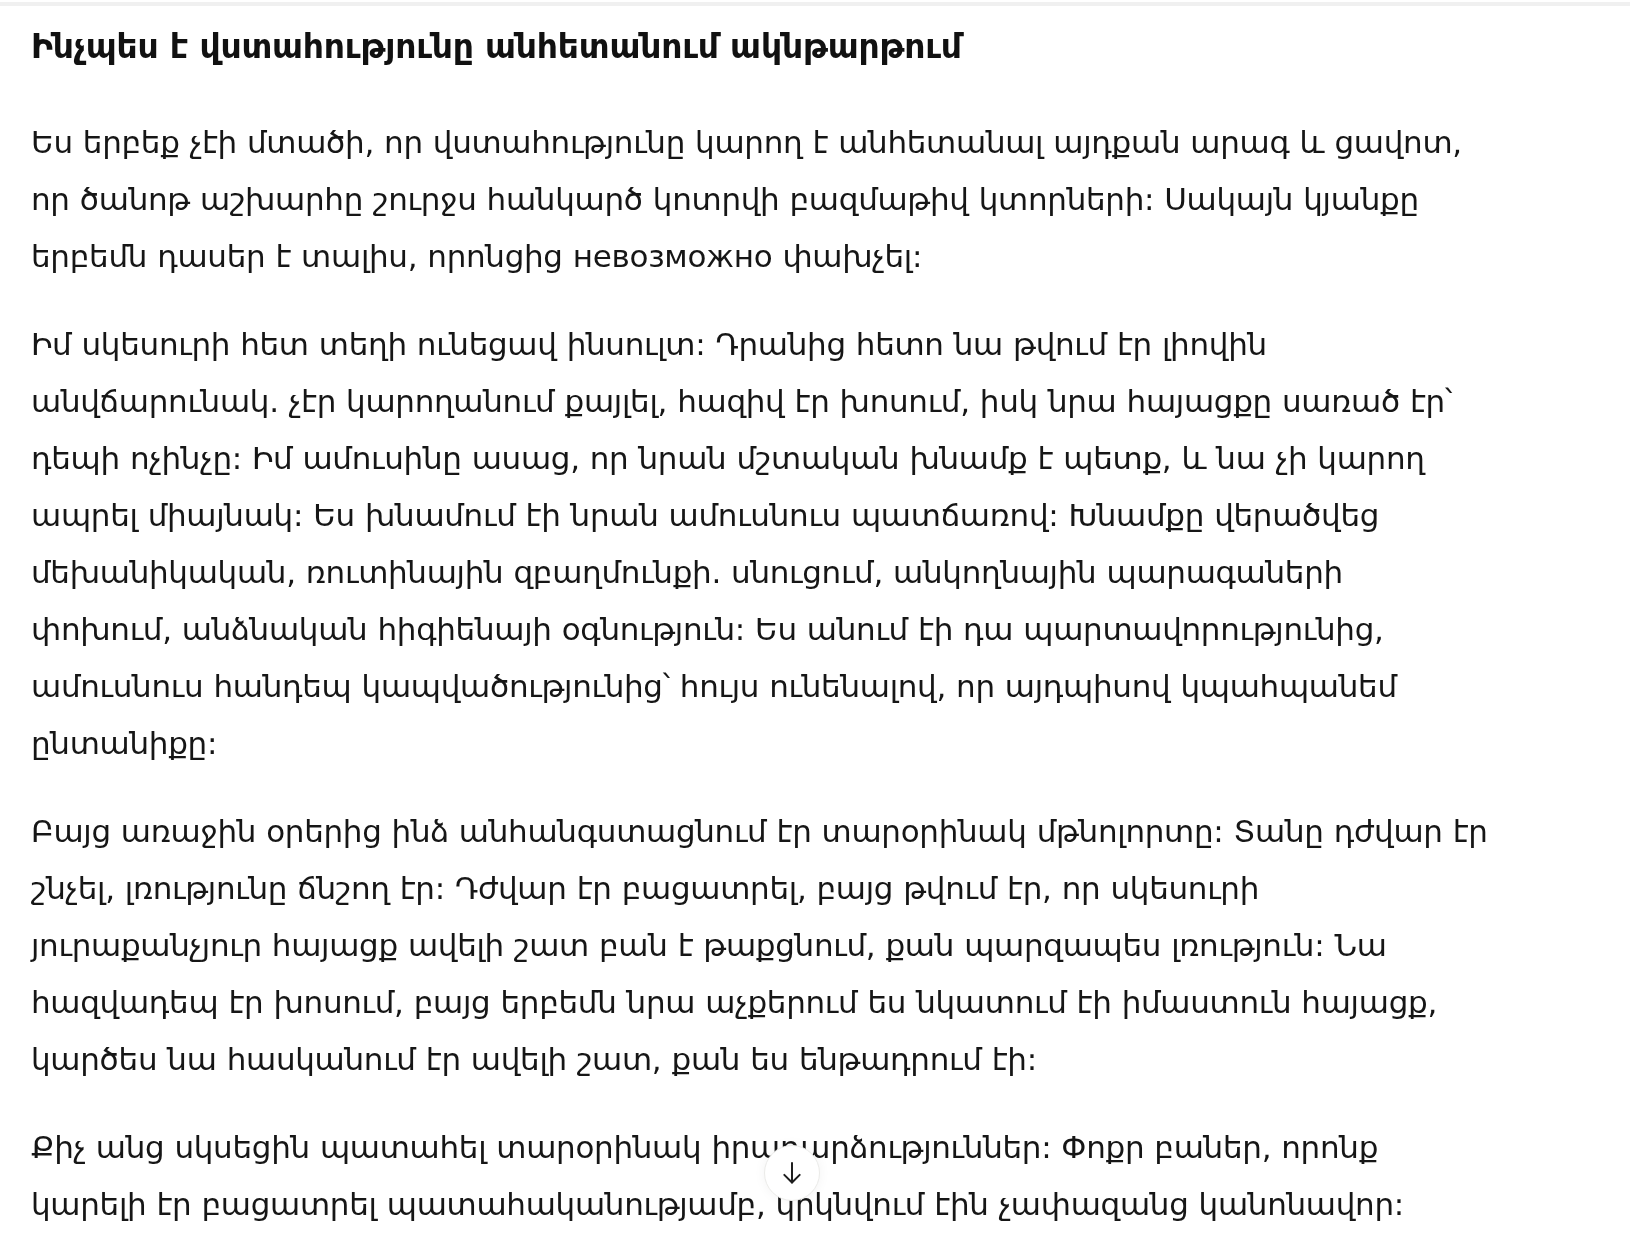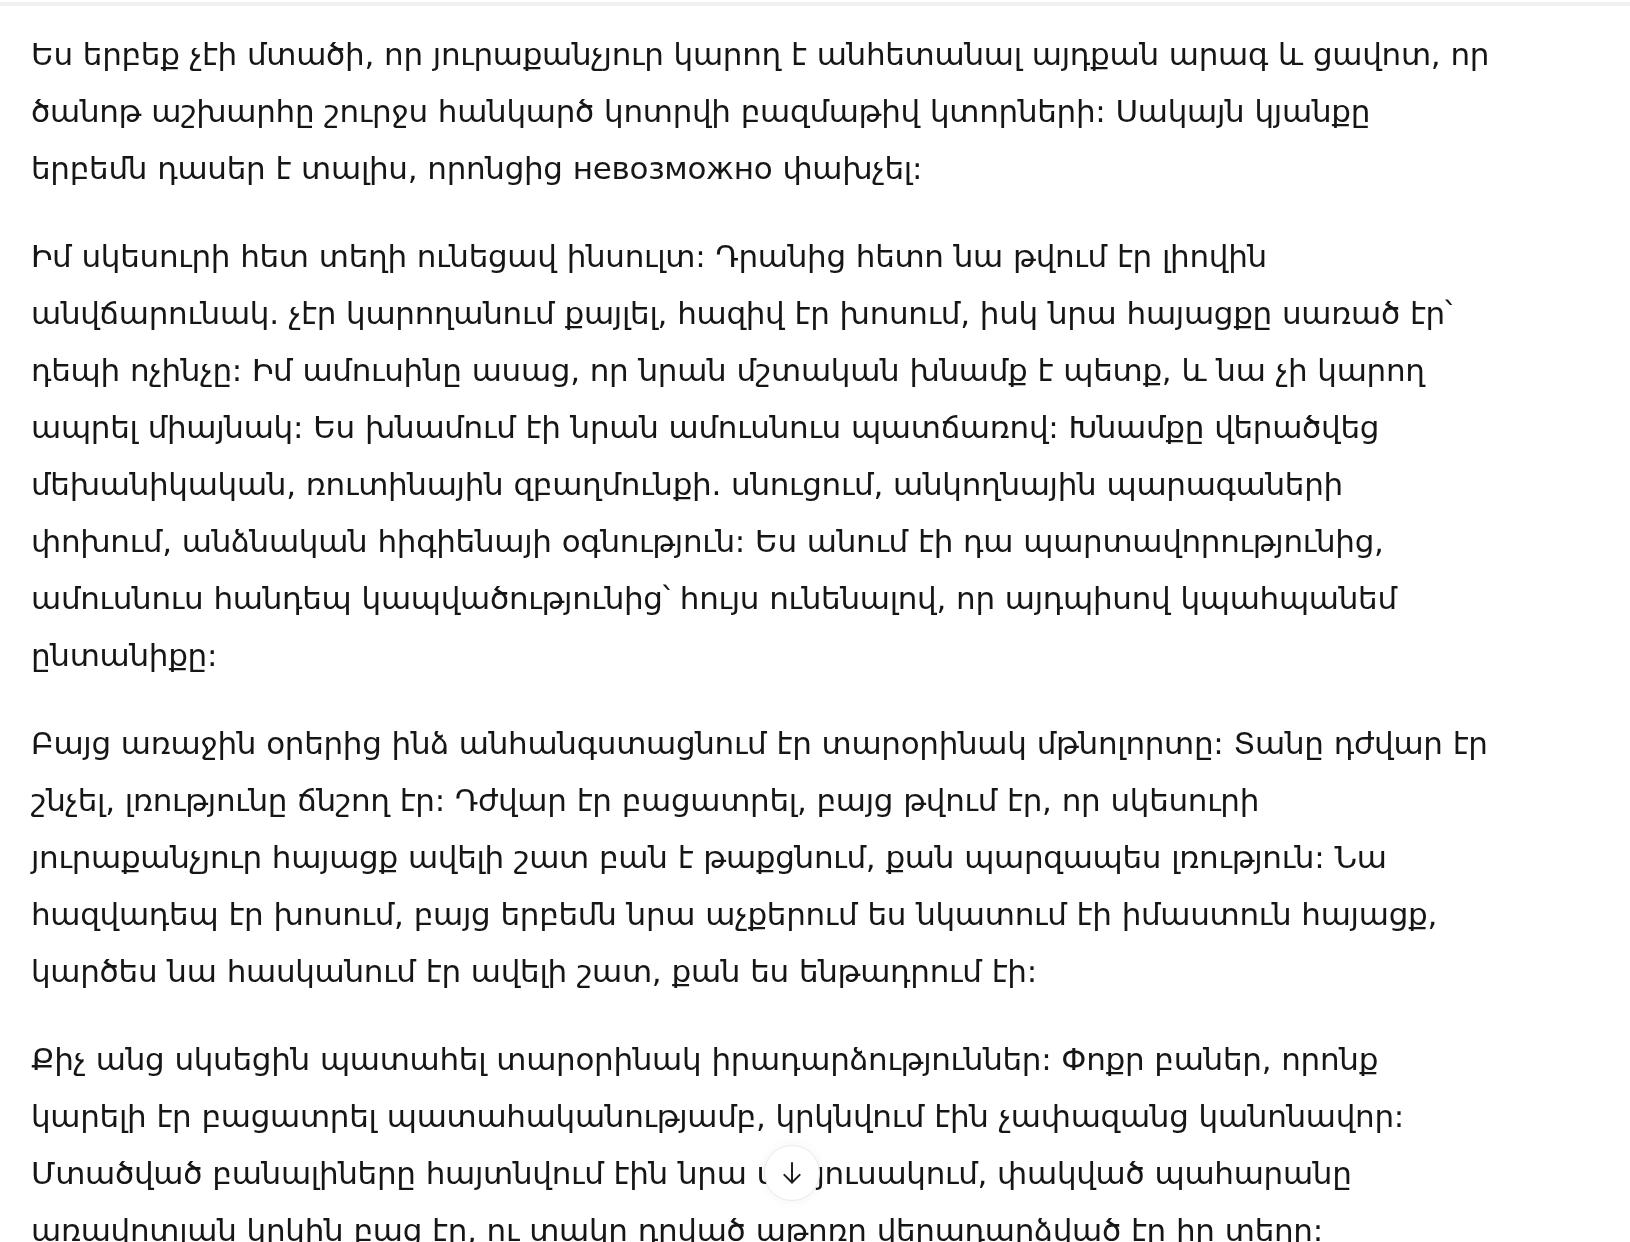--- a/index.html
+++ b/index.html
@@ -59,22 +59,23 @@
     cursor: pointer;
   }
   .scroll-btn svg { display: block; }
 </style>
 </head>
 <body>
 
 <div class="top-border"></div>
 
 <main class="content">
+  <h1 class="title">Ինչպես է վստահությունը անհետանում ակնթարթում</h1>
 
-  <p class="para">Ես երբեք չէի մտածի, որ յուրաքանչյուր կարող է անհետանալ այդքան արագ և ցավոտ, որ ծանոթ աշխարհը շուրջս հանկարծ կոտրվի բազմաթիվ կտորների: Սակայն կյանքը երբեմն դասեր է տալիս, որոնցից невозможно փախչել:</p>
+  <p class="para">Ես երբեք չէի մտածի, որ վստահությունը կարող է անհետանալ այդքան արագ և ցավոտ, որ ծանոթ աշխարհը շուրջս հանկարծ կոտրվի բազմաթիվ կտորների: Սակայն կյանքը երբեմն դասեր է տալիս, որոնցից невозможно փախչել:</p>
 
   <p class="para">Իմ սկեսուրի հետ տեղի ունեցավ ինսուլտ: Դրանից հետո նա թվում էր լիովին անվճարունակ. չէր կարողանում քայլել, հազիվ էր խոսում, իսկ նրա հայացքը սառած էր՝ դեպի ոչինչը: Իմ ամուսինը ասաց, որ նրան մշտական խնամք է պետք, և նա չի կարող ապրել միայնակ: Ես խնամում էի նրան ամուսնուս պատճառով: Խնամքը վերածվեց մեխանիկական, ռուտինային զբաղմունքի. սնուցում, անկողնային պարագաների փոխում, անձնական հիգիենայի օգնություն: Ես անում էի դա պարտավորությունից, ամուսնուս հանդեպ կապվածությունից՝ հույս ունենալով, որ այդպիսով կպահպանեմ ընտանիքը:</p>
 
   <p class="para">Բայց առաջին օրերից ինձ անհանգստացնում էր տարօրինակ մթնոլորտը: Տանը դժվար էր շնչել, լռությունը ճնշող էր: Դժվար էր բացատրել, բայց թվում էր, որ սկեսուրի յուրաքանչյուր հայացք ավելի շատ բան է թաքցնում, քան պարզապես լռություն: Նա հազվադեպ էր խոսում, բայց երբեմն նրա աչքերում ես նկատում էի իմաստուն հայացք, կարծես նա հասկանում էր ավելի շատ, քան ես ենթադրում էի:</p>
 
   <p class="para">Քիչ անց սկսեցին պատահել տարօրինակ իրադարձություններ: Փոքր բաներ, որոնք կարելի էր բացատրել պատահականությամբ, կրկնվում էին չափազանց կանոնավոր: Մտածված բանալիները հայտնվում էին նրա պայուսակում, փակված պահարանը առավոտյան կրկին բաց էր, ու տակը դրված աթոռը վերադարձված էր իր տեղը:</p>
 </main>
 
 <button class="scroll-btn" aria-label="scroll down">
   <svg width="28" height="28" viewBox="0 0 24 24" fill="none" stroke="#1d1d1d" stroke-width="1.7" stroke-linecap="round" stroke-linejoin="miter">

